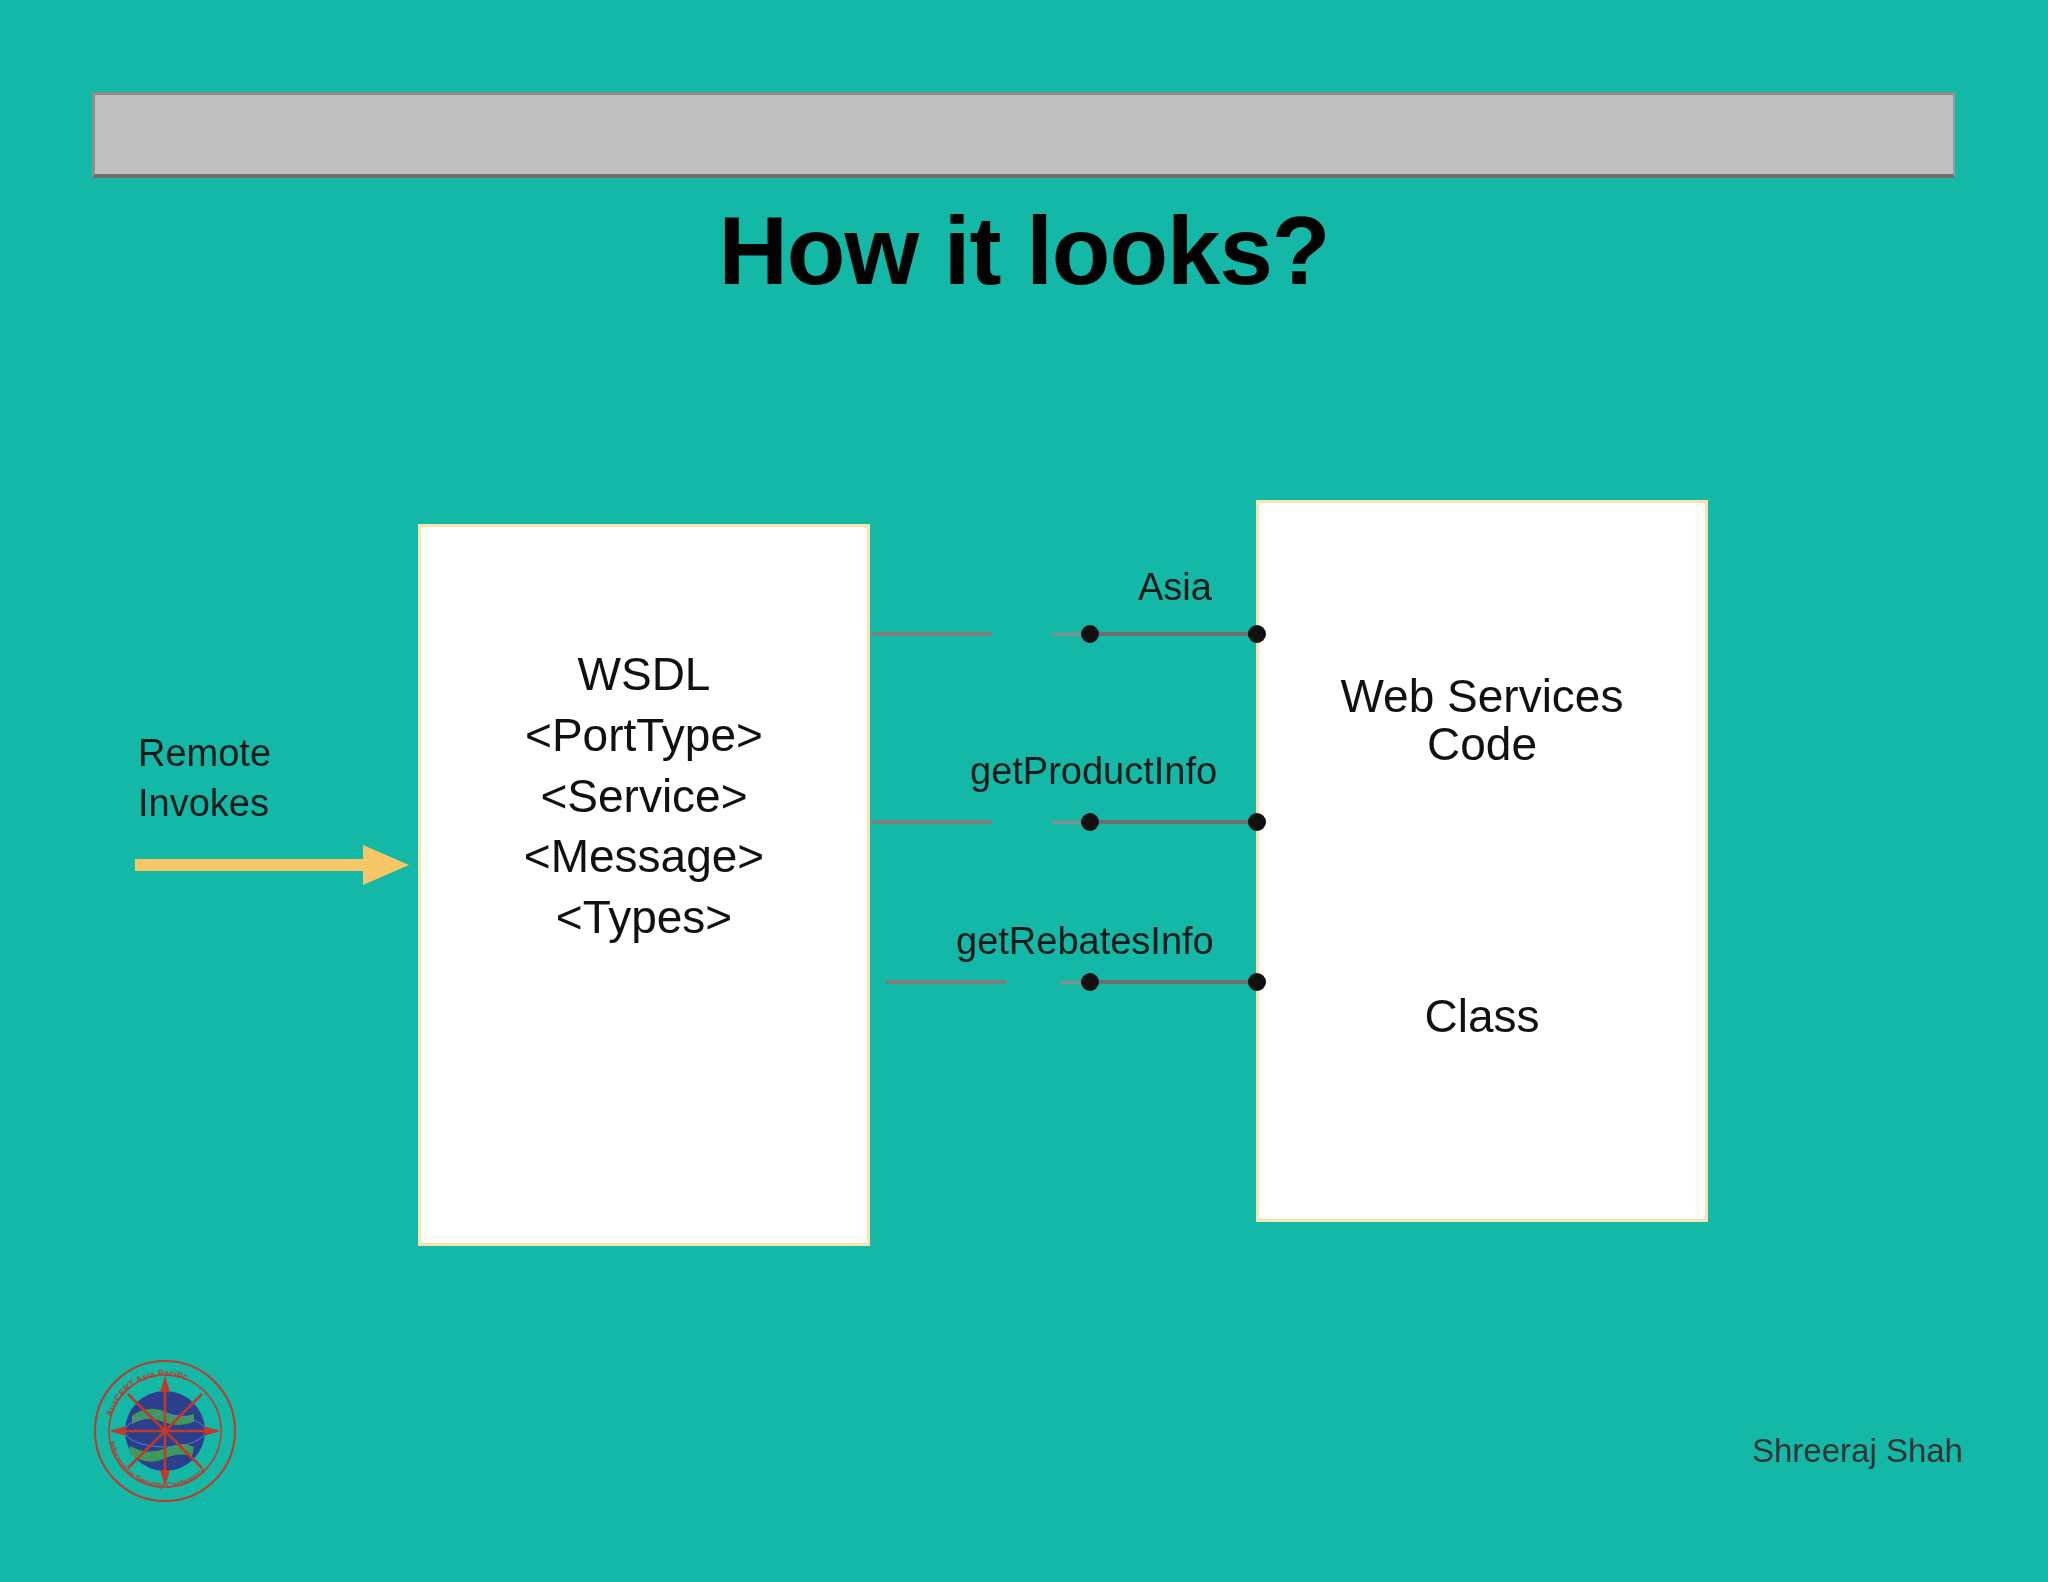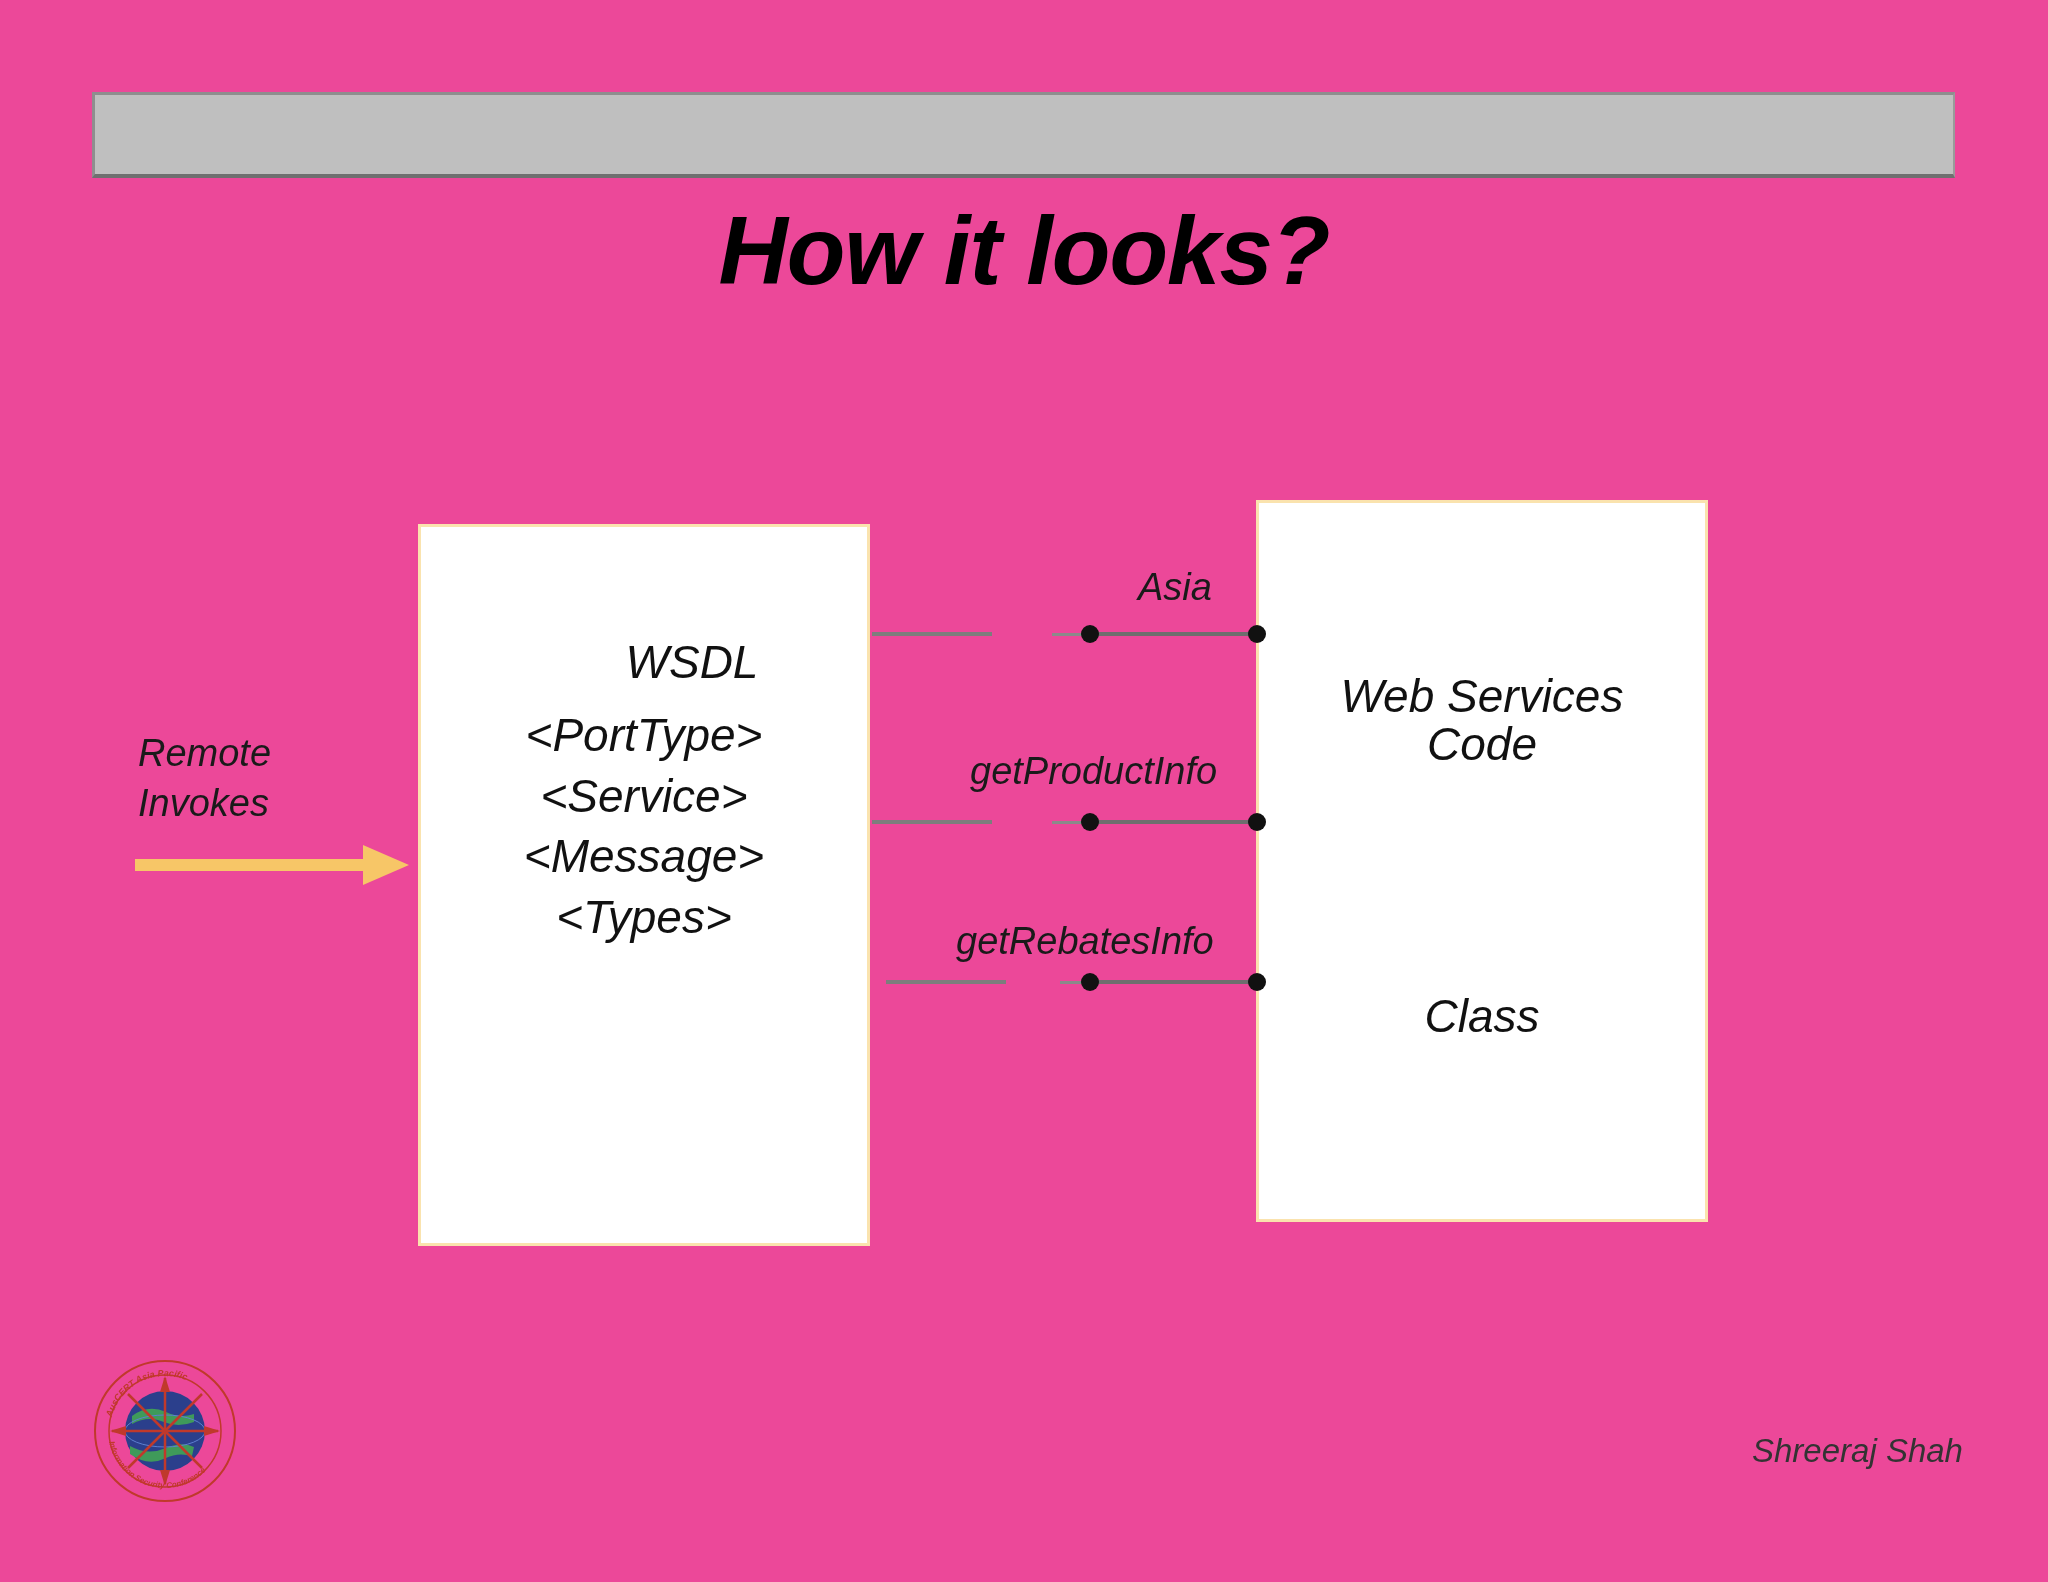--- a/index.html
+++ b/index.html
@@ -7,23 +7,22 @@
     padding: 0;
     background: #ffffff;
   }
   body {
     font-family: "Liberation Sans", sans-serif;
   }
   .slide {
     position: relative;
     width: 2048px;
     height: 1582px;
-    background: #ec4899;
+    background: #14b8a6;
     overflow: hidden;
-    font-style: italic;
   }
 
   
   .header-bar {
     position: absolute;
     left: 92px;
     top: 92px;
     width: 1863px;
     height: 86px;
     background: #bfbfbf;
@@ -73,22 +72,21 @@
     left: 0;
     width: 100%;
     text-align: center;
     font-size: 46px;
     line-height: 1.04;
     color: #111111;
     font-family: "Liberation Sans", sans-serif;
     white-space: pre-line;
   }
   .wsdl-text {
-    top: 112px;
-    padding-left: 48px;
+    top: 124px;
   }
   .service-text {
     top: 178px;
     line-height: 1.32;
   }
 
   
   .conn-stub {
     position: absolute;
     height: 4px;

